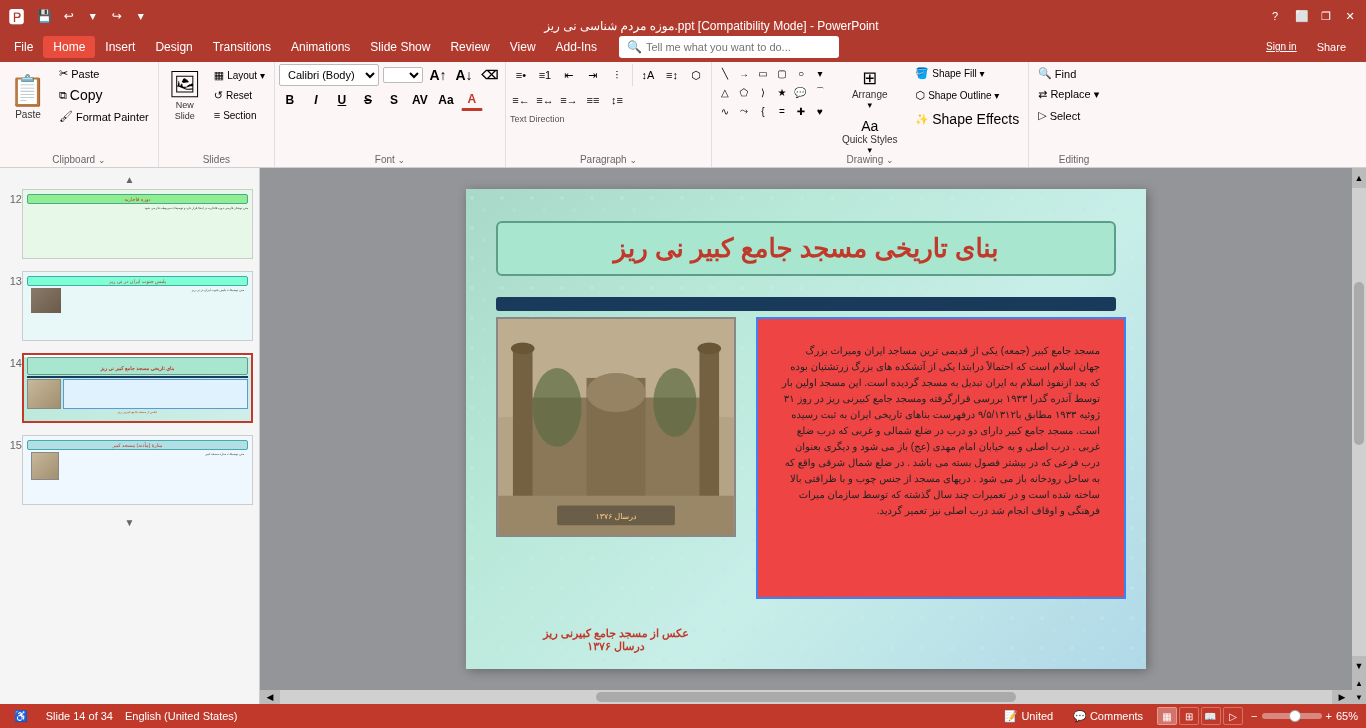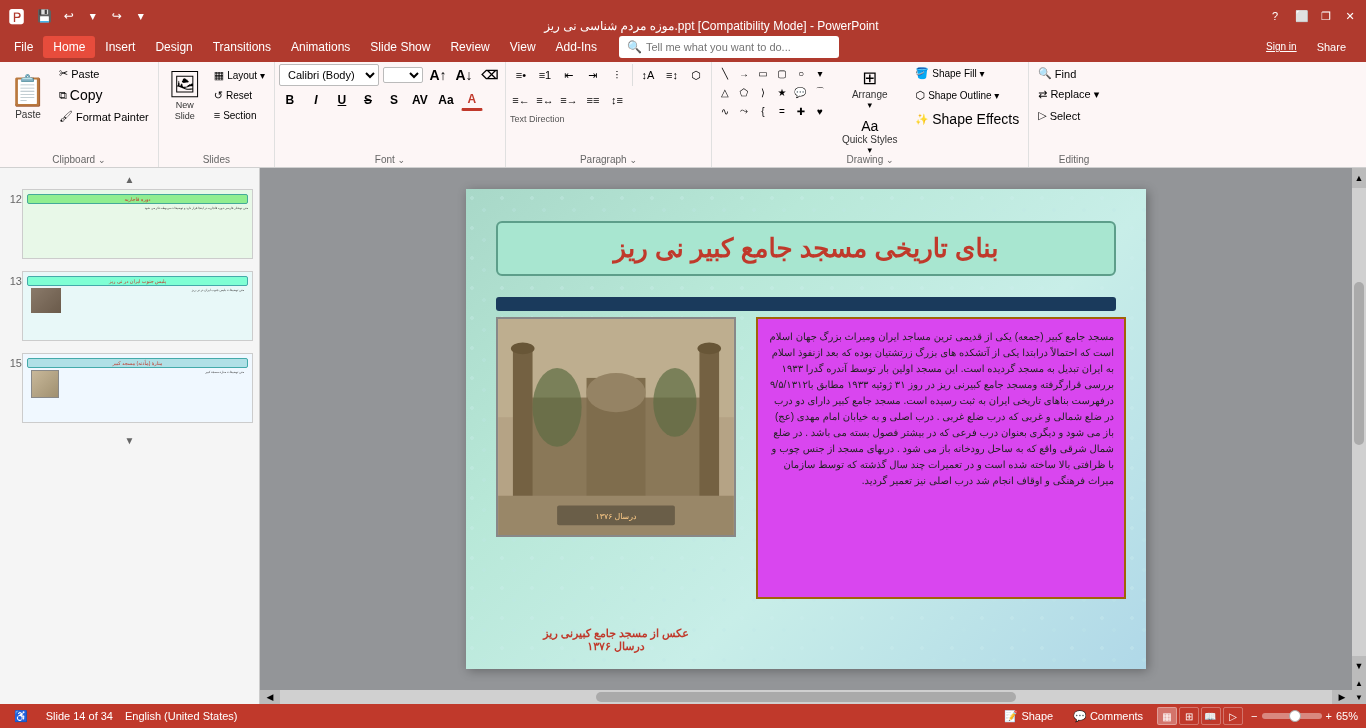--- a/index.html
+++ b/index.html
@@ -53,21 +53,21 @@
     .status-bar { background: #c0392b; height: 24px; display: flex; align-items: center; padding: 0 8px; color: white; font-size: 11px; justify-content: space-between; }
     .status-left { display: flex; gap: 12px; align-items: center; }
     .status-right { display: flex; gap: 8px; align-items: center; }
     .status-btn { display: flex; align-items: center; gap: 3px; cursor: pointer; padding: 2px 6px; border-radius: 3px; }
     .view-btns { display: flex; gap: 2px; }
     .view-btn { width: 20px; height: 18px; display: flex; align-items: center; justify-content: center; cursor: pointer; border: 1px solid rgba(255,255,255,0.3); border-radius: 2px; font-size: 10px; }
     .slide-title-box { position: absolute; top: 32px; left: 30px; right: 30px; background: #a8e6d0; border: 2px solid #5d9e8a; border-radius: 6px; padding: 10px 16px; text-align: center; }
     .slide-title-text { font-size: 26px; font-weight: bold; color: #c0392b; font-family: Arial, sans-serif; direction: rtl; }
     .slide-blue-bar { position: absolute; top: 108px; left: 30px; right: 30px; height: 14px; background: #1a3a5c; border-radius: 3px; }
     .slide-image-box { position: absolute; top: 128px; left: 30px; width: 240px; height: 220px; background: #c8b89a; border: 2px solid #888; display: flex; flex-direction: column; align-items: center; justify-content: center; overflow: hidden; }
-    .slide-text-box { position: absolute; top: 128px; left: 290px; right: 20px; bottom: 70px; background: #d946ef; border: 2px solid #a16207; padding: 10px; direction: rtl; }
+    .slide-text-box { position: absolute; top: 128px; left: 290px; right: 20px; bottom: 70px; background: #ef4444; border: 2px solid #3b82f6; padding: 24px; direction: rtl; }
     .slide-text-content { font-size: 10px; line-height: 1.6; color: #222; direction: rtl; text-align: right; font-family: Arial, sans-serif; }
     .slide-caption-box { position: absolute; bottom: 16px; left: 30px; width: 240px; text-align: center; }
     .slide-caption-text { font-size: 11px; color: #c0392b; font-weight: bold; direction: rtl; }
 
     
     .thumb12-bg { background: #e8f8e8; padding: 4px; }
     .thumb12-title { background: #90ee90; border: 1px solid #4a9; border-radius: 2px; font-size: 5px; color: #c0392b; text-align: center; direction: rtl; padding: 1px; margin-bottom: 2px; }
     .thumb12-text { font-size: 3px; color: #333; direction: rtl; line-height: 1.4; }
 
     
@@ -346,20 +346,36 @@
         <div class="slide-thumb-content thumb13-bg">
           <div class="thumb13-title">پلیس جنوب ایران در نی ریز</div>
           <div style="display:flex; gap:2px; padding:0 4px;">
             <div class="thumb13-img" style="background: linear-gradient(135deg, #8a7a6a, #6a5a4a);"></div>
             <div style="flex:1; font-size:3px; color:#333; direction:rtl; line-height:1.4;">متن توضیحات پلیس جنوب ایران در نی ریز</div>
           </div>
         </div>
       </div>
     </div>
 
+    <div class="slide-item">
+      <div class="slide-number">14</div>
+      <div class="slide-thumb active">
+        <div class="slide-thumb-content" style="background: linear-gradient(135deg, #b8e8d8 0%, #d0eee8 100%);">
+          <div style="background:#a8e6d0; border:1px solid #5d9e8a; border-radius:2px; margin:2px 3px 1px; padding:1px 2px; text-align:center;">
+            <span style="font-size:5px; font-weight:bold; color:#c0392b; direction:rtl;">بنای تاریخی مسجد جامع کبیر نی ریز</span>
+          </div>
+          <div style="height:2px; background:#1a3a5c; margin:0 3px 1px;"></div>
+          <div style="display:flex; gap:2px; margin:0 3px;">
+            <div style="width:34px; height:30px; background:linear-gradient(135deg,#c8b89a,#a09070); border:1px solid #888;"></div>
+            <div style="flex:1; background:#e0f2fe; border:1px solid #5b9bd5; height:30px;"></div>
+          </div>
+          <div style="font-size:3px; color:#c0392b; text-align:center; direction:rtl; margin-top:1px;">عکس از مسجد جامع کبیرنی ریز</div>
+        </div>
+      </div>
+    </div>
 
     <div class="slide-item">
       <div class="slide-number">15</div>
       <div class="slide-thumb">
         <div class="slide-thumb-content thumb15-bg">
           <div class="thumb15-title">منارهٔ (مأذنه) مسجد کبیر</div>
           <div style="display:flex; gap:2px; padding:0 4px; margin-top:2px;">
             <div style="width:28px; height:28px; background:linear-gradient(135deg,#c8b89a,#a09070); border:1px solid #888;"></div>
             <div style="flex:1; font-size:3px; color:#333; direction:rtl;">متن توضیحات منارهٔ مسجد کبیر</div>
           </div>
@@ -459,21 +475,21 @@
   <div class="status-left">
     <div class="status-btn">
       <span>♿</span>
     </div>
     <span>Slide 14 of 34</span>
     <span>English (United States)</span>
   </div>
   <div class="status-right">
     <div class="status-btn">
       <span>📝</span>
-      <span>Shape</span>
+      <span>United</span>
     </div>
     <div class="status-btn">
       <span>💬</span>
       <span>Comments</span>
     </div>
     <div class="view-btns">
       <div class="view-btn" style="background:rgba(255,255,255,0.3);">▦</div>
       <div class="view-btn">⊞</div>
       <div class="view-btn">📖</div>
       <div class="view-btn">▷</div>

